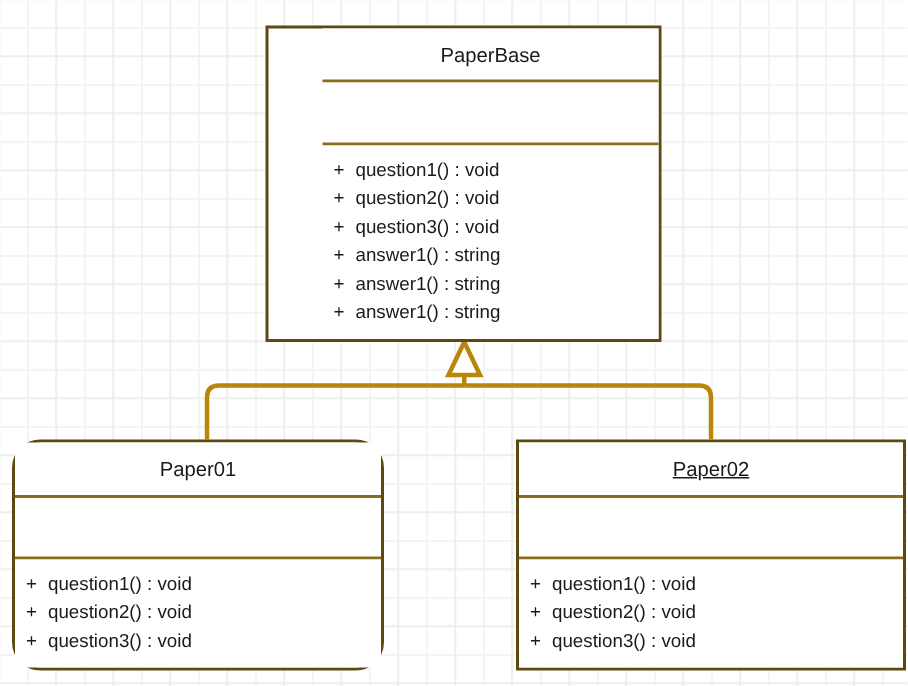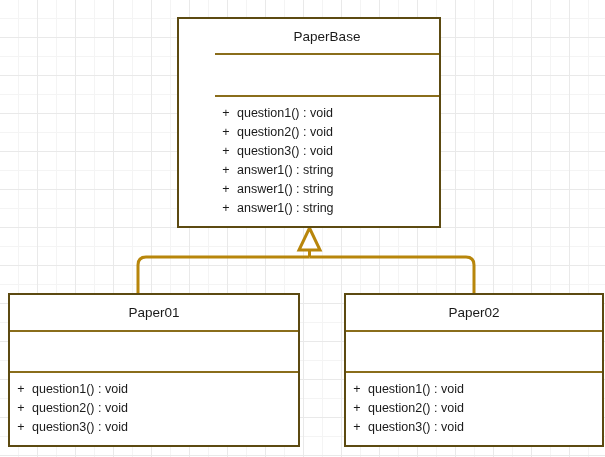--- a/index.html
+++ b/index.html
@@ -104,34 +104,35 @@
     height: 211px;
     padding-left: 36px;
   }
   #class-paperbase .uml-title  { height: 36px; }
   #class-paperbase .uml-attrs  { height: 42px; }
 
   
   #class-paper01 {
     left: 8px;
     top: 293px;
-    width: 292px;
+    width: 248px;
     height: 154px;
+    border-radius: 19px;
   }
   #class-paper01 .uml-title { height: 37px; }
   #class-paper01 .uml-attrs { height: 41px; }
 
   
   #class-paper02 {
     left: 344px;
     top: 293px;
     width: 260px;
     height: 154px;
   }
-  #class-paper02 .uml-title { height: 37px; }
+  #class-paper02 .uml-title { height: 37px; text-decoration: underline; }
   #class-paper02 .uml-attrs { height: 41px; }
 </style>
 </head>
 <body>
 
 <div id="canvas">
 
   <svg class="connector-layer" viewBox="0 0 605 457" width="605" height="457" xmlns="http://www.w3.org/2000/svg">
 
     <path d="M 309.5 247 L 309.5 257" fill="none" stroke="#b8860b" stroke-width="3"></path>

